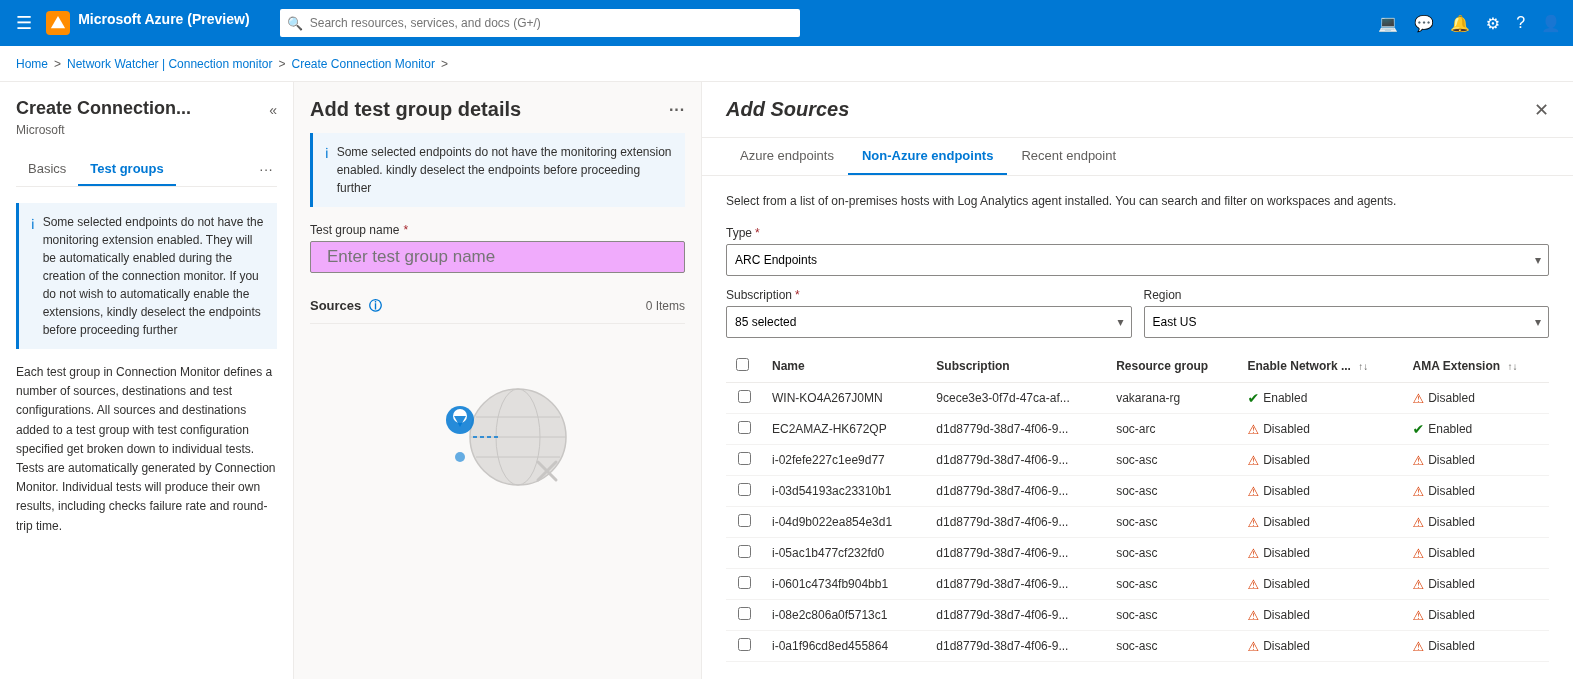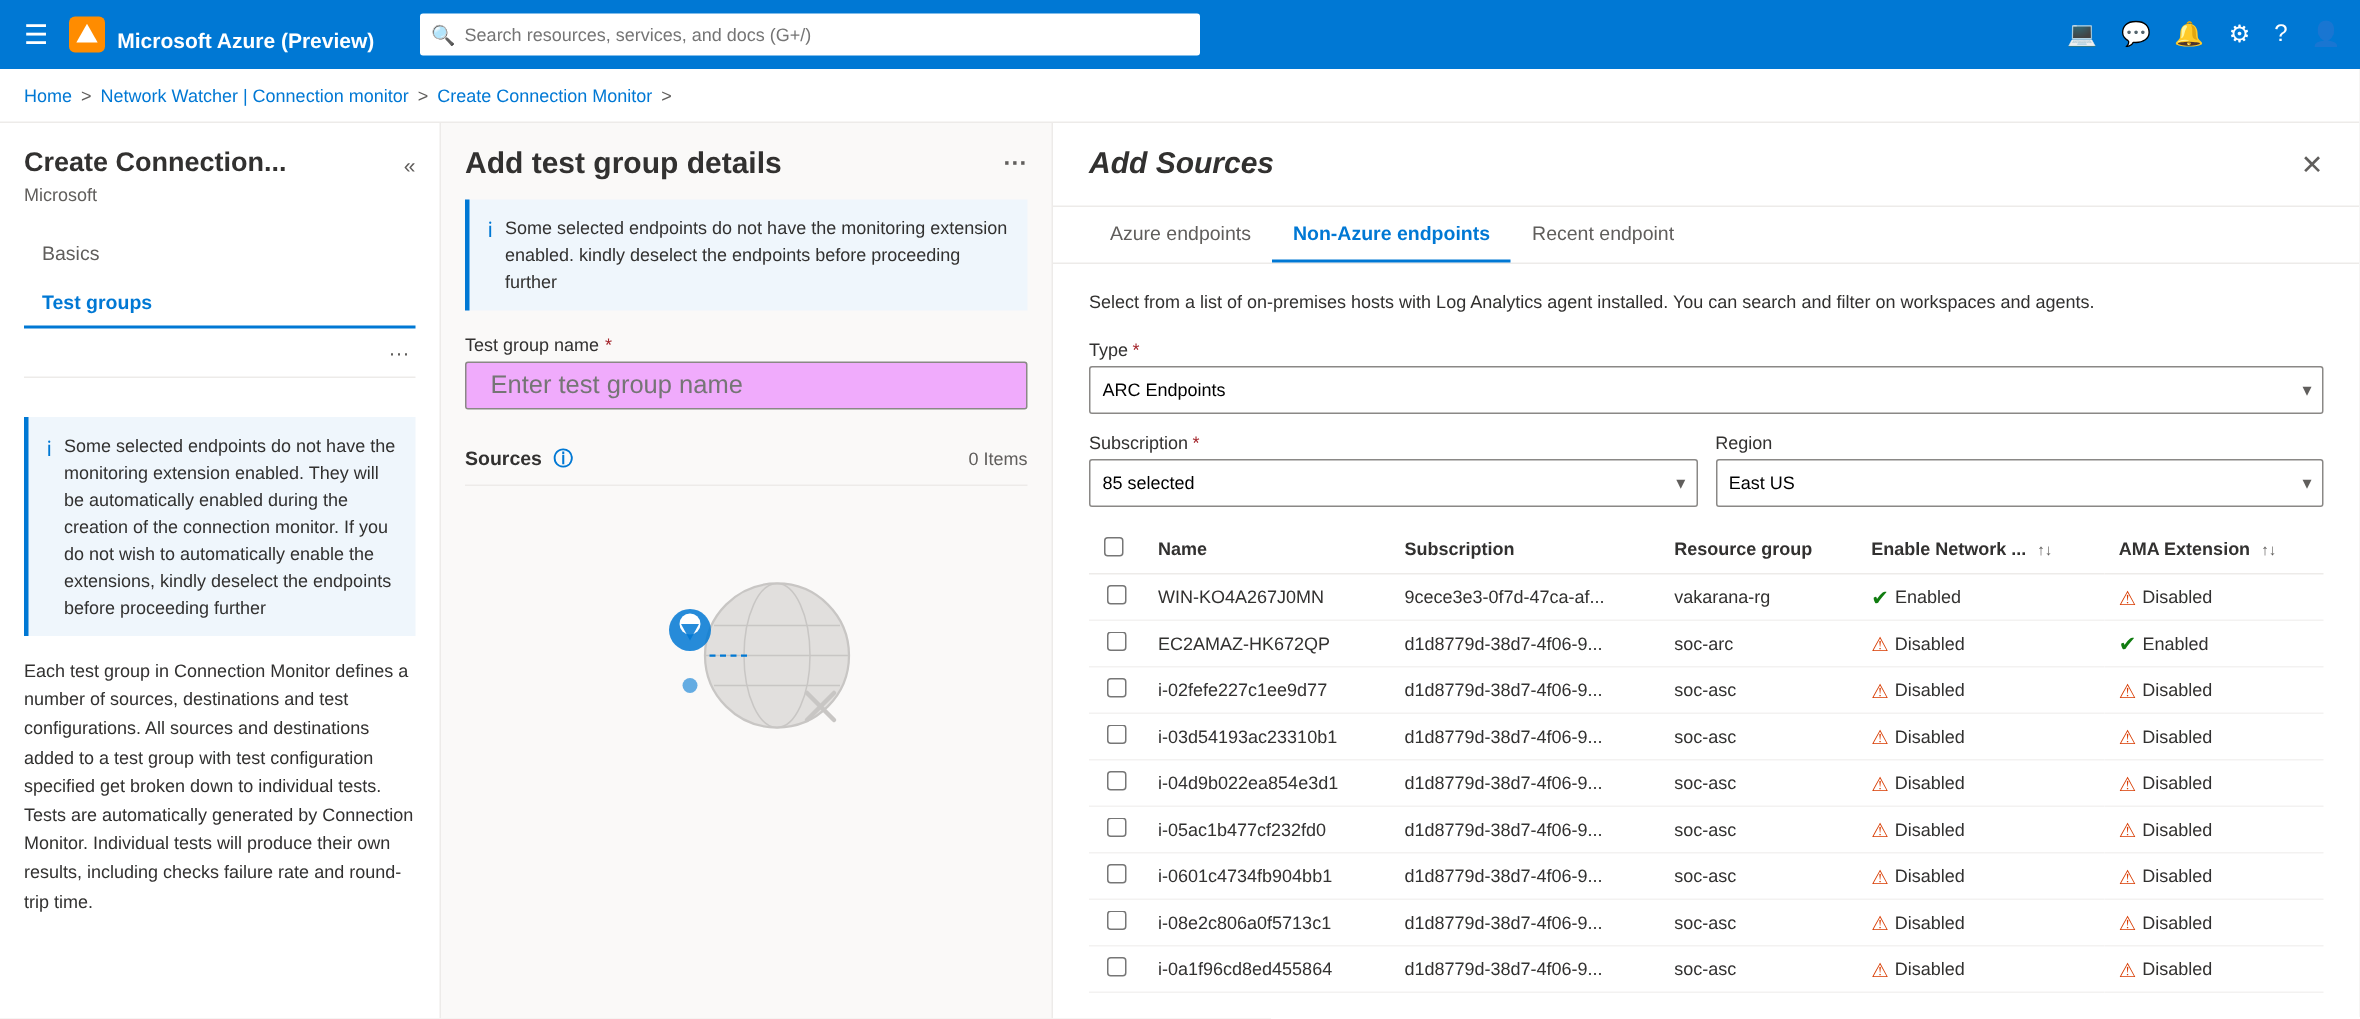--- a/index.html
+++ b/index.html
@@ -11,21 +11,21 @@
       height: 46px;
       display: flex;
       align-items: center;
       padding: 0 12px;
       gap: 10px;
       position: fixed;
       top: 0; left: 0; right: 0;
       z-index: 100;
     }
     .nav-hamburger { color: white; font-size: 18px; cursor: pointer; padding: 4px; }
-    .nav-brand { display: flex; align-items: flex-end; gap: 8px; }
+    .nav-brand { display: flex; align-items: flex-start; gap: 8px; }
     .nav-brand-icon { width: 24px; height: 24px; background: #ff8c00; border-radius: 4px; display: flex; align-items: center; justify-content: center; }
     .nav-brand-icon svg { width: 16px; height: 16px; }
     .nav-title { color: white; font-size: 14px; font-weight: 600; }
     .nav-search {
       flex: 1; max-width: 520px; margin: 0 20px;
       background: white; border-radius: 2px; height: 28px;
       display: flex; align-items: center; padding: 0 8px; gap: 6px;
     }
     .nav-search input { border: none; outline: none; font-size: 12px; width: 100%; color: #333; }
     .nav-search-icon { color: #666; font-size: 13px; }
@@ -59,21 +59,21 @@
     .sidebar {
       width: 294px;
       background: white;
       border-right: 1px solid #edebe9;
       padding: 16px;
       overflow-y: auto;
       flex-shrink: 0;
     }
     .sidebar-title { font-size: 18px; font-weight: 600; color: #323130; margin-bottom: 2px; }
     .sidebar-subtitle { font-size: 12px; color: #605e5c; margin-bottom: 16px; }
-    .sidebar-tabs { display: flex; gap: 0; margin-bottom: 26px; border-bottom: 1px solid #edebe9; flex-direction: column; }
+    .sidebar-tabs { display: flex; gap: 0; margin-bottom: 16px; border-bottom: 1px solid #edebe9; }
     .sidebar-tab {
       font-size: 13px; padding: 8px 12px; cursor: pointer; color: #605e5c; border-bottom: 2px solid transparent;
     }
     .sidebar-tab.active { color: #0078d4; border-bottom: 2px solid #0078d4; font-weight: 600; }
     .sidebar-tab-menu { margin-left: auto; color: #605e5c; cursor: pointer; font-size: 14px; padding: 8px 4px; }
 
     .info-box {
       background: #eff6fc;
       border-left: 3px solid #0078d4;
       padding: 10px 12px;

